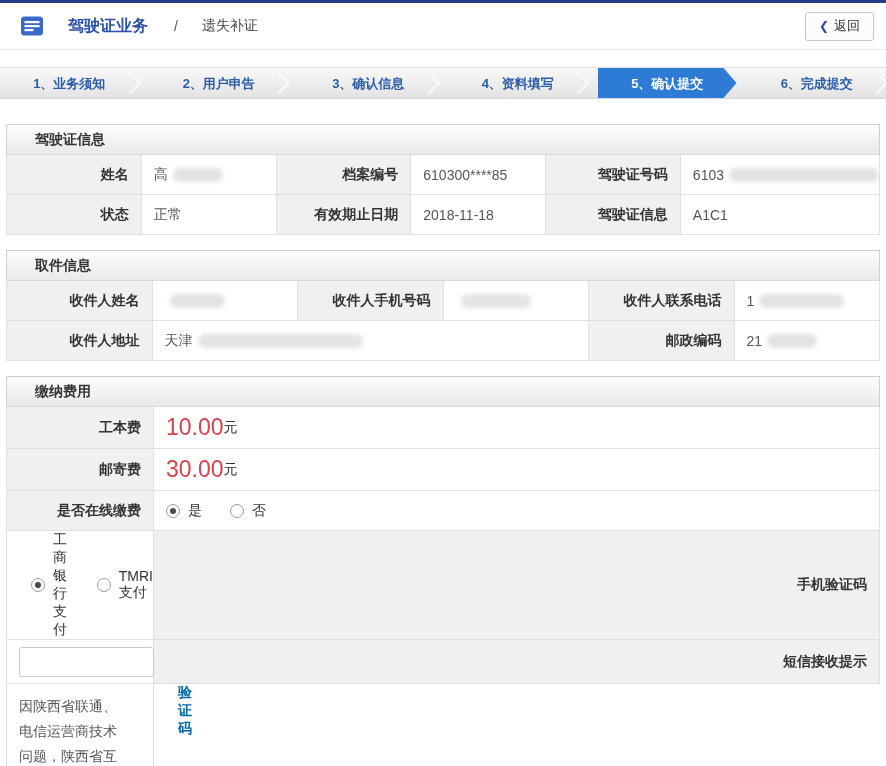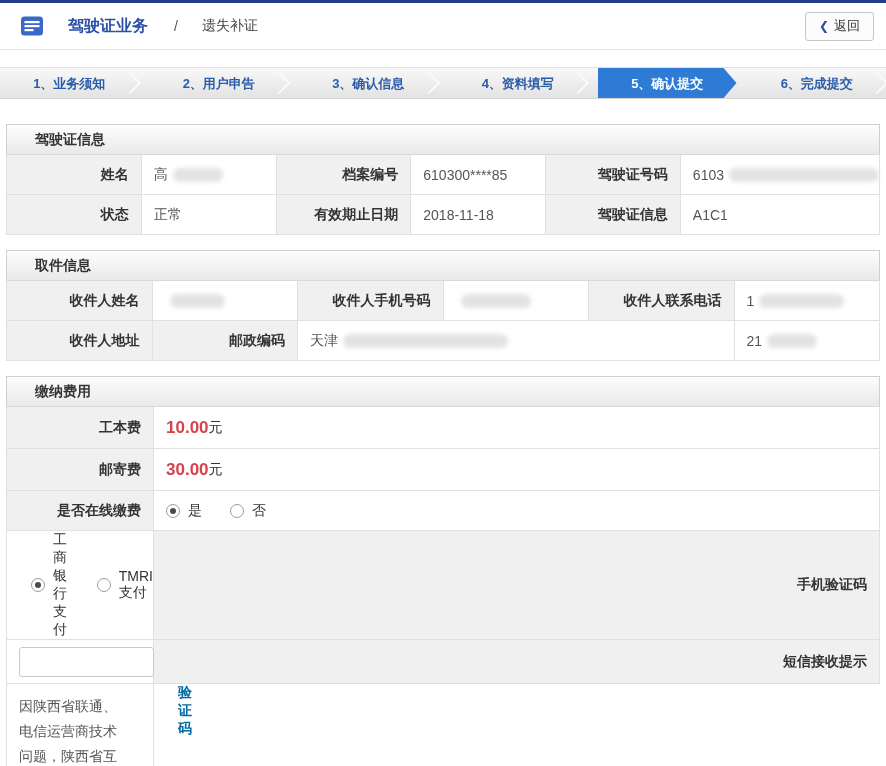--- a/index.html
+++ b/index.html
@@ -35,21 +35,21 @@
   .cell { border-bottom: 1px solid #e0e0e0; border-right: 1px solid #e0e0e0; min-height: 40px; display: flex; align-items: center; }
   .cell.lbl { background: #f0f0f0; justify-content: flex-end; padding-right: 12px; font-weight: bold; color: #333; text-align: right; }
   .cell.val { background: #fff; padding-left: 12px; color: #555; }
   .span3 { grid-column: span 3; }
   .h44 { min-height: 44px; }
   .h42 { min-height: 42px; padding-left: 24px; }
   
   .redact { display: inline-block; height: 14px; border-radius: 7px; background: #e3e3e3; filter: blur(2px); vertical-align: -2px; margin-left: 5px; } .w50 { width: 50px; } .w55 { width: 55px; } .w70 { width: 70px; }
   .w85 { width: 85px; } .w150 { width: 150px; } .w165 { width: 165px; }
   
-  .fee-amount { color: #d6414c; font-weight: bold; font-size: 17px; }
+  .fee-amount { color: #d6414c; font-weight: normal; font-size: 23px; }
   .fee-unit { color: #333; font-size: 14px; }
   
   .radio-group { display: flex; align-items: center; gap: 28px; }
   .radio-opt { display: flex; align-items: center; gap: 8px; cursor: pointer; color: #333; font-size: 14px; }
   .radio { width: 14px; height: 14px; border: 1px solid #9a9a9a; border-radius: 50%; background: #fff; position: relative; flex: 0 0 auto; }
   .radio.checked::after { content: ''; position: absolute; left: 3px; top: 3px; right: 3px; bottom: 3px; background: #4a4a4a; border-radius: 50%; }
   
   .code-input { width: 135px; height: 30px; border: 1px solid #c9c9c9; border-radius: 3px; padding: 0 8px; font-size: 14px; font-family: inherit; margin-right: 10px; color: #333; }
   .get-code-btn { height: 30px; padding: 0 13px; background: #f1f1f1; border: 1px solid #c6c6c6; border-radius: 2px; font-weight: bold; font-size: 14px; color: #0369a1; cursor: pointer; font-family: inherit; }
   
@@ -128,25 +128,25 @@
     <div class="cell val">
         <span class="redact w70"></span>
       </div>
     <div class="cell lbl">收件人联系电话</div>
     <div class="cell val">
         <span>1</span>
         <span class="redact w85"></span>
       </div>
 
     <div class="cell lbl">收件人地址</div>
-    <div class="cell lbl">邮政编码</div>
     <div class="cell val span3">
         <span>天津</span>
         <span class="redact w165"></span>
       </div>
+    <div class="cell lbl">邮政编码</div>
     <div class="cell val">
         <span>21</span>
         <span class="redact w50"></span>
       </div>
   </div>
 </section>
 
 <section class="panel">
   <div class="section-header">缴纳费用</div>
   <div class="grid grid-pay">

